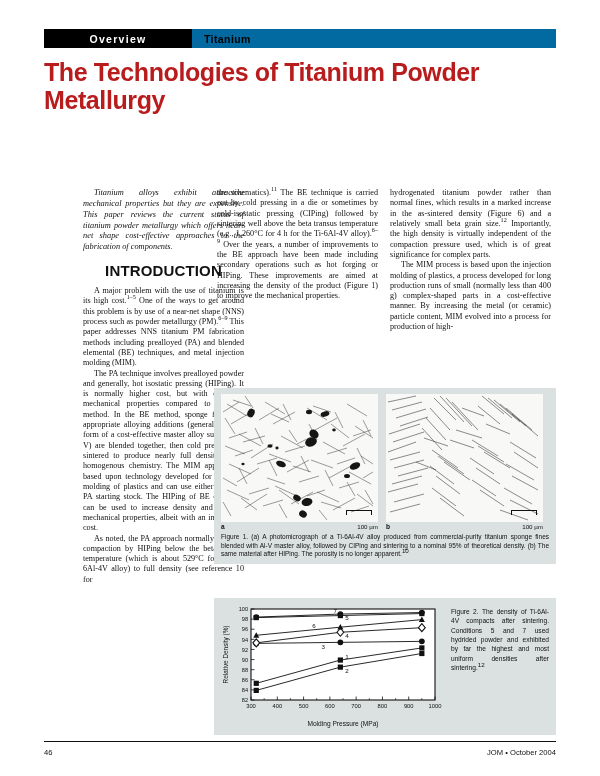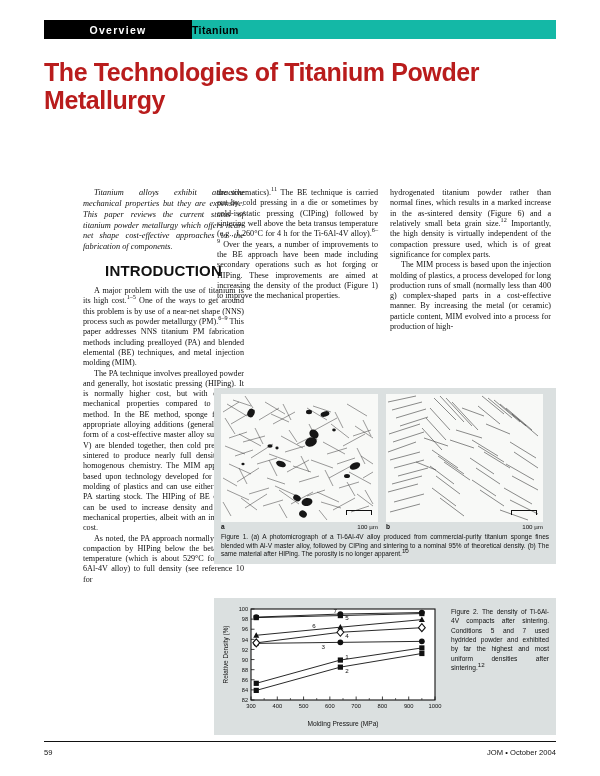--- a/index.html
+++ b/index.html
@@ -15,47 +15,48 @@
   }
   .page {
     position: absolute;
     left: 0; top: 0;
     width: 600px; height: 776px;
   }
 
   
   .banner {
     position: absolute;
-    left: 44px; top: 20px;
+    left: 44px; top: 29px;
     width: 512px; height: 19px;
     display: flex;
     align-items: stretch;
   }
   .banner-overview {
     width: 148px;
     background: #000000;
     color: #ffffff;
     font-family: "Liberation Sans", sans-serif;
     font-weight: bold;
     font-size: 10.5px;
     letter-spacing: 1.3px;
     display: flex;
     align-items: center;
     justify-content: center;
   }
   .banner-topic {
     flex: 1;
-    background: #14b8a6;
+    background: #0369a1;
     color: #000000;
     font-family: "Liberation Sans", sans-serif;
     font-weight: bold;
     font-size: 10.5px;
     letter-spacing: 0.4px;
     display: flex;
     align-items: center;
+    padding-left: 12px;
   }
 
   
   .title {
     position: absolute;
     left: 44px; top: 58px;
     width: 480px;
     font-family: "Liberation Sans", sans-serif;
     font-weight: bold;
     font-size: 25px;
@@ -420,17 +421,17 @@
             <rect x="198.25714285714287" y="7.950000000000026" width="5.2" height="5.2" fill="#111"></rect>
             <text x="114.11428571428571" y="9.516666666666652" text-anchor="middle" font-family="&quot;Liberation Sans&quot;, sans-serif" font-size="6.2" fill="#111">7</text>
           </g>
         </svg>
     </div>
     <div class="fig2-cap"><span>Figure 2. The density of Ti-6Al-4V compacts after sintering. Conditions 5 and 7 used hydrided powder and exhibited by far the highest and most uniform densities after sintering.</span><sup>12</sup></div>
   </div>
 
   <div class="footer-rule"></div>
   <div class="footer">
-    <span>59</span>
+    <span>46</span>
     <span>JOM • October 2004</span>
   </div>
 
 </div>
 
 </body></html>

